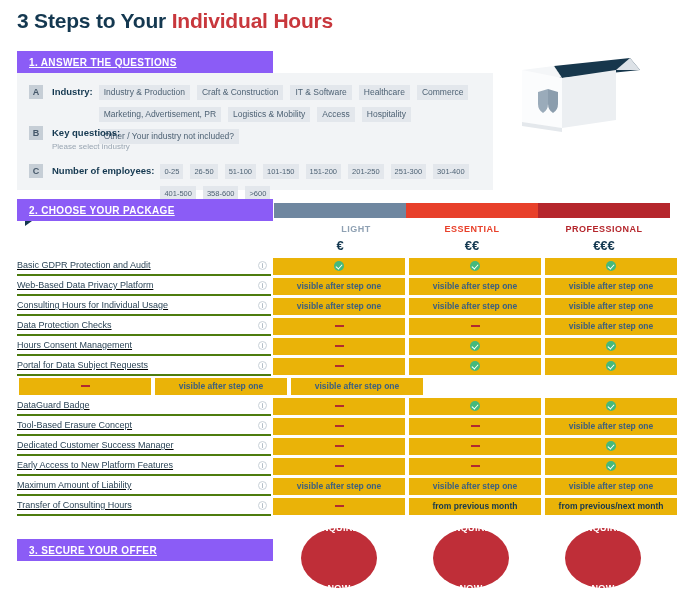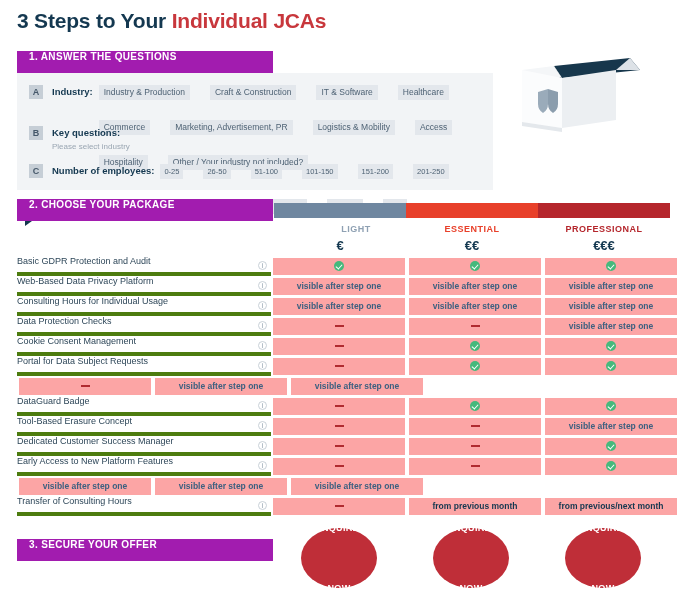--- a/index.html
+++ b/index.html
@@ -16,27 +16,28 @@
     position: absolute; left: 17px; top: 9px;
     font-size: 21px; font-weight: bold;
     color: #143850; letter-spacing: -0.2px;
     white-space: nowrap;
   }
   .title .accent { color: #c8373c; }
 
   
   .banner {
     position: absolute;
-    background: #a21caf;
+    background: #8b5cf6;
     color: #ffffff;
     font-size: 10px; font-weight: bold;
     letter-spacing: 0.35px;
-    display: flex; 
+    display: flex; align-items: center;
     padding-left: 12px;
     height: 22px;
+    text-decoration: underline;
   }
   .banner::after {
     content: "";
     position: absolute;
     left: 8px; bottom: -5px;
     width: 0; height: 0;
     border-left: 7px solid #13374e;
     border-bottom: 5px solid transparent;
   }
   #banner1 { left: 17px; top: 51px; width: 256px; }
@@ -55,21 +56,21 @@
     width: 14px; height: 14px;
     background: #c6ced6; color: #46586a;
     font-size: 9px; font-weight: bold;
     display: flex; align-items: center; justify-content: center;
     flex: 0 0 auto;
   }
   .q-label {
     font-size: 9.5px; color: #143850; font-weight: bold;
     margin-left: 9px; white-space: nowrap; line-height: 14px;
   }
-  .chips { display: flex; flex-wrap: wrap; gap: 20px; }
+  .chips { display: flex; flex-wrap: wrap; gap: 7px; }
   .chip {
     background: #e3e7ec; color: #4e6274;
     font-size: 8.5px; line-height: 13px;
     padding: 1px 5px; white-space: nowrap;
     cursor: pointer;
   }
   #rowA { left: 12px; top: 12px; width: 455px; }
   #rowA .chips { margin-left: 6px; }
   #rowB { left: 12px; top: 53px; flex-direction: row; }
   .subnote {
@@ -100,36 +101,36 @@
 
   
   .table { position: absolute; left: 17px; top: 256px; width: 666px; }
   .trow {
     position: relative; height: 20px;
     display: flex; align-items: center;
   }
   .feat-cell {
     width: 254px; flex: 0 0 254px;
     height: 20px; position: relative;
-    border-bottom: 4px solid #4d7c0f;
-    display: flex; align-items: flex-start;
+    border-bottom: 2px solid #4d7c0f;
+    display: flex; align-items: center; text-decoration: underline;
   }
   .feat-label { font-size: 9px; color: #2e4759; }
   .info-icon {
     position: absolute; right: 4px; top: 5px;
     width: 9px; height: 9px; border-radius: 50%;
     border: 1px solid #c9d1d8;
     color: #b3bec7; font-size: 7px; font-weight: bold;
     line-height: 8px; text-align: center;
     cursor: pointer;
   }
   .val-cell {
     width: 132px; flex: 0 0 132px;
     height: 17px; margin-right: 4px;
-    background: #fca5a5;
+    background: #eab308;
     display: flex; align-items: center; justify-content: center;
     font-size: 8.5px; color: #3c6080; font-weight: bold;
   }
   .val-cell.c1 { margin-left: 2px; }
   .val-cell.strong { color: #143850; font-weight: bold; font-size: 8.5px; }
   .dash {
     display: inline-block; width: 9px; height: 2.5px;
     background: #b02b30;
   }
   .check {
@@ -159,21 +160,21 @@
     text-align: center;
     gap: 48px;
   }
 </style>
 </head>
 <body>
 
 <div class="page">
 
   <div class="title">
-    <span>3 Steps to Your </span><span class="accent">Individual JCAs</span>
+    <span>3 Steps to Your </span><span class="accent">Individual Hours</span>
   </div>
 
   <div class="banner" id="banner1">
     <span>1. ANSWER THE QUESTIONS</span>
   </div>
 
   <div class="step1">
 
     <div class="q-row" id="rowA">
       <div class="q-letter">A</div>
@@ -291,21 +292,21 @@
         <div class="val-cell c1">
           <span class="dash"></span>
         </div>
         <div class="val-cell">
           <span class="dash"></span>
         </div>
         <div class="val-cell">visible after step one</div>
       </div>
       <div class="trow">
         <div class="feat-cell">
-          <span class="feat-label">Cookie Consent Management</span>
+          <span class="feat-label">Hours Consent Management</span>
           <span class="info-icon">i</span>
         </div>
         <div class="val-cell c1">
           <span class="dash"></span>
         </div>
         <div class="val-cell">
           <div class="check"></div>
         </div>
         <div class="val-cell">
           <div class="check"></div>
@@ -385,20 +386,24 @@
           <span class="dash"></span>
         </div>
         <div class="val-cell">
           <span class="dash"></span>
         </div>
         <div class="val-cell">
           <div class="check"></div>
         </div>
       </div>
       <div class="trow">
+        <div class="feat-cell">
+          <span class="feat-label">Maximum Amount of Liability</span>
+          <span class="info-icon">i</span>
+        </div>
         <div class="val-cell c1">visible after step one</div>
         <div class="val-cell">visible after step one</div>
         <div class="val-cell">visible after step one</div>
       </div>
       <div class="trow">
         <div class="feat-cell">
           <span class="feat-label">Transfer of Consulting Hours</span>
           <span class="info-icon">i</span>
         </div>
         <div class="val-cell c1">

